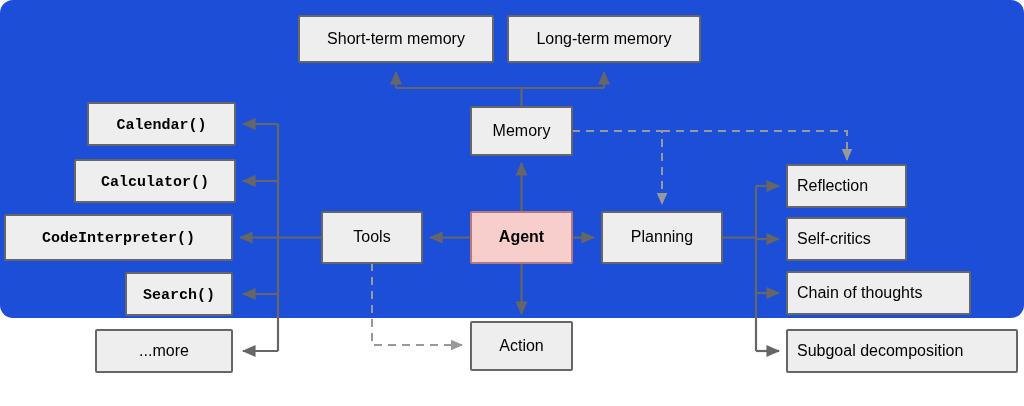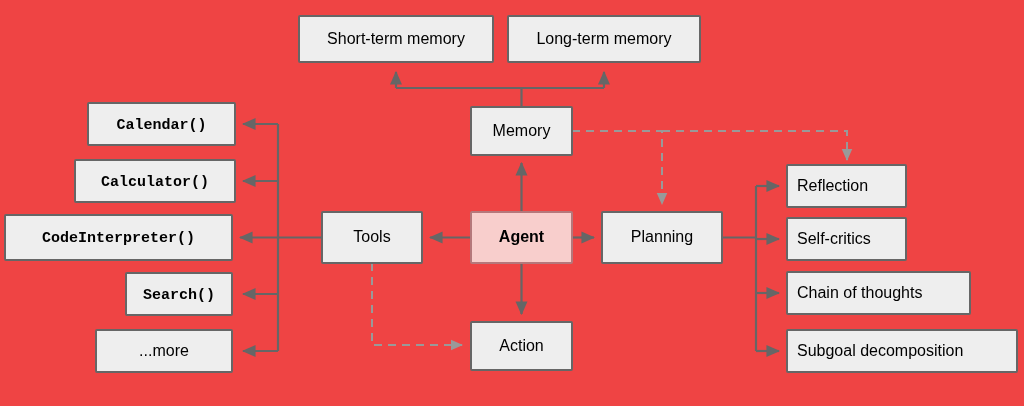--- a/index.html
+++ b/index.html
@@ -9,22 +9,23 @@
   }
   body {
     width: 1024px;
     height: 406px;
     overflow: hidden;
     font-family: "Liberation Sans", sans-serif;
   }
   #diagram-root {
     position: relative;
     width: 1024px;
-    height: 406px;
-    background: #ef4444;
+    height: 318px;
+    background: #1d4ed8;
+    border-radius: 13px;
   }
   svg#diagram {
     display: block;
     width: 1024px;
     height: 406px;
   }
   .node-rect {
     fill: #eeeeee;
     stroke: #666666;
     stroke-width: 2;

